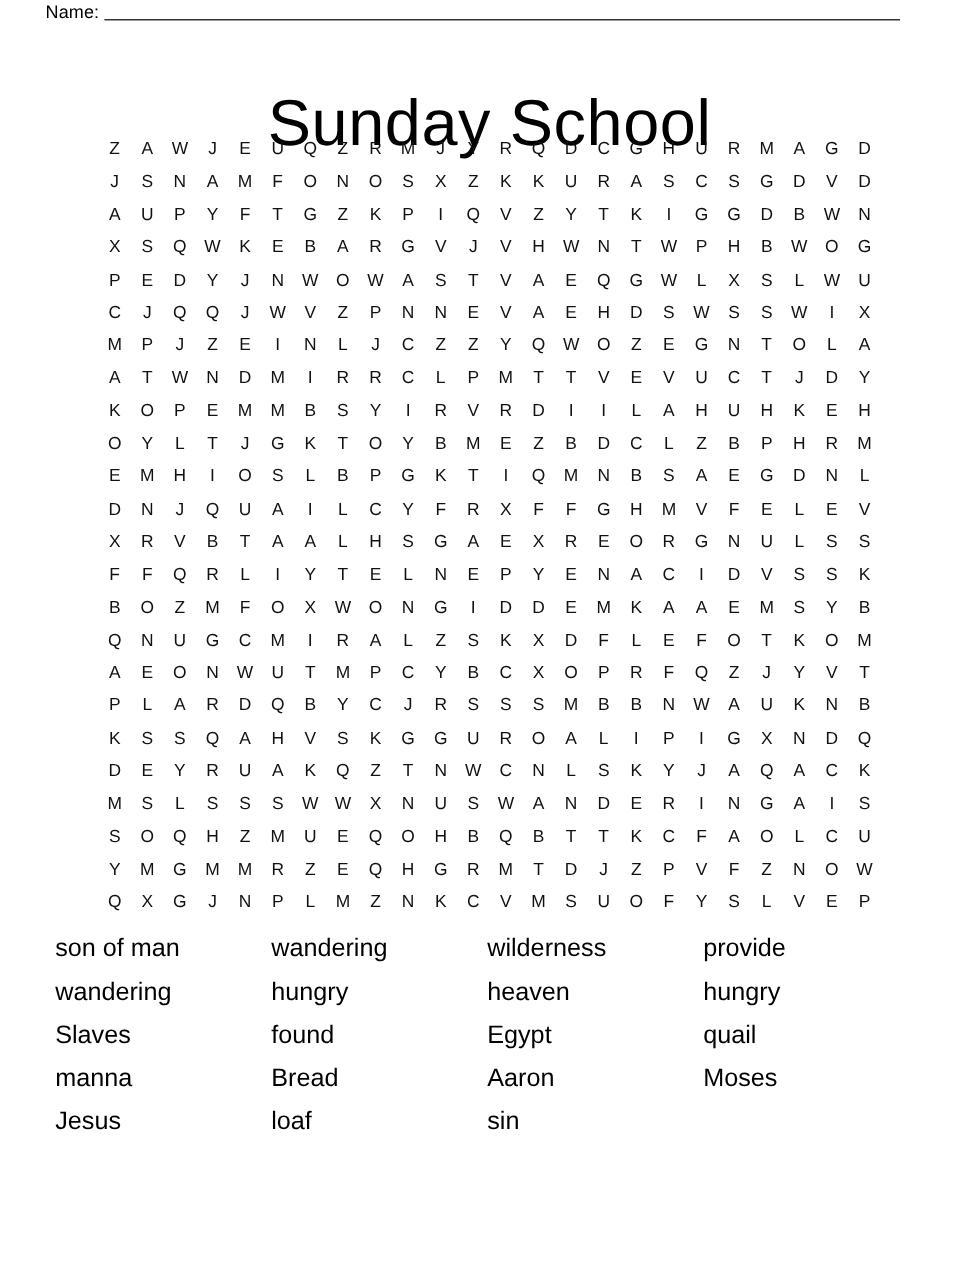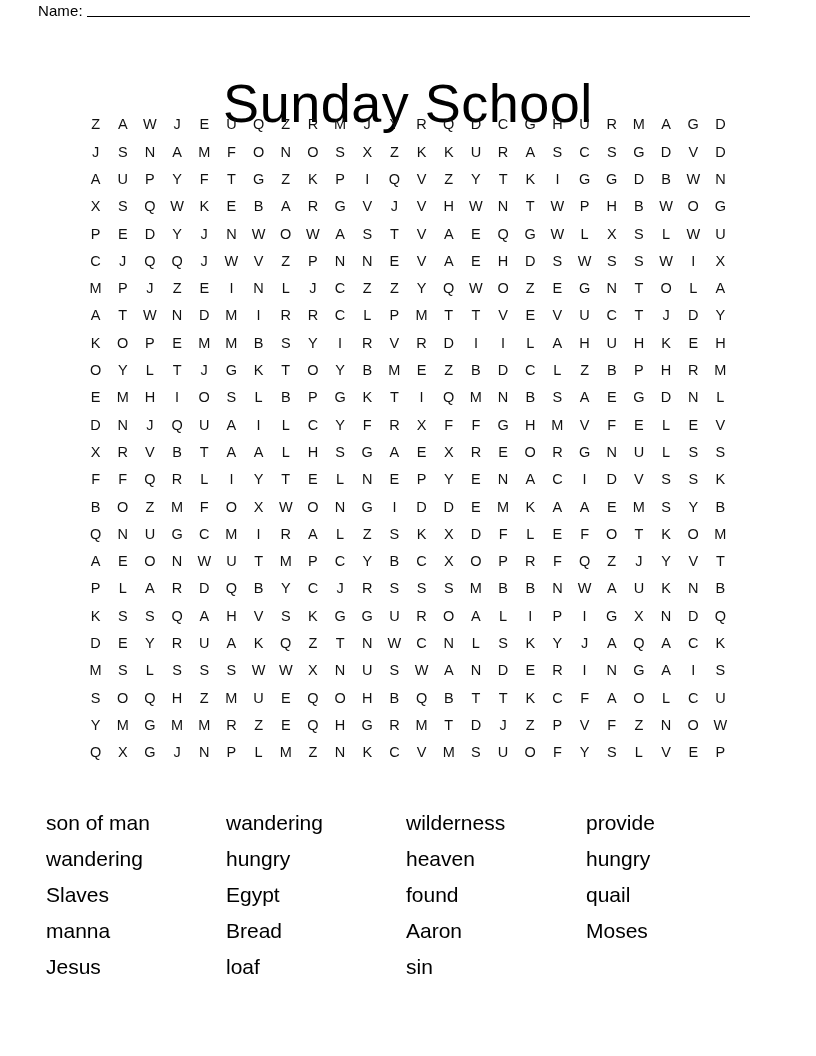--- a/index.html
+++ b/index.html
@@ -69,21 +69,21 @@
     line-height: 1;
     text-align: center;
     color: #111;
     user-select: none;
   }
 
   
   .wordlist {
     position: absolute;
     left: 46px;
-    top: 804px;
+    top: 772px;
     width: 724px;
     display: grid;
     grid-template-columns: 180px 180px 180px 180px;
     grid-auto-rows: 36px;
     align-items: center;
   }
   .wordlist .word {
     font-size: 21px;
     line-height: 1;
     white-space: nowrap;
@@ -684,22 +684,22 @@
 <div class="wordlist">
     <span class="word">son of man</span>
     <span class="word">wandering</span>
     <span class="word">wilderness</span>
     <span class="word">provide</span>
     <span class="word">wandering</span>
     <span class="word">hungry</span>
     <span class="word">heaven</span>
     <span class="word">hungry</span>
     <span class="word">Slaves</span>
+    <span class="word">found</span>
     <span class="word">Egypt</span>
-    <span class="word">found</span>
     <span class="word">quail</span>
     <span class="word">manna</span>
     <span class="word">Bread</span>
     <span class="word">Aaron</span>
     <span class="word">Moses</span>
     <span class="word">Jesus</span>
     <span class="word">loaf</span>
     <span class="word">sin</span>
     <span class="word empty"></span>
   </div>

